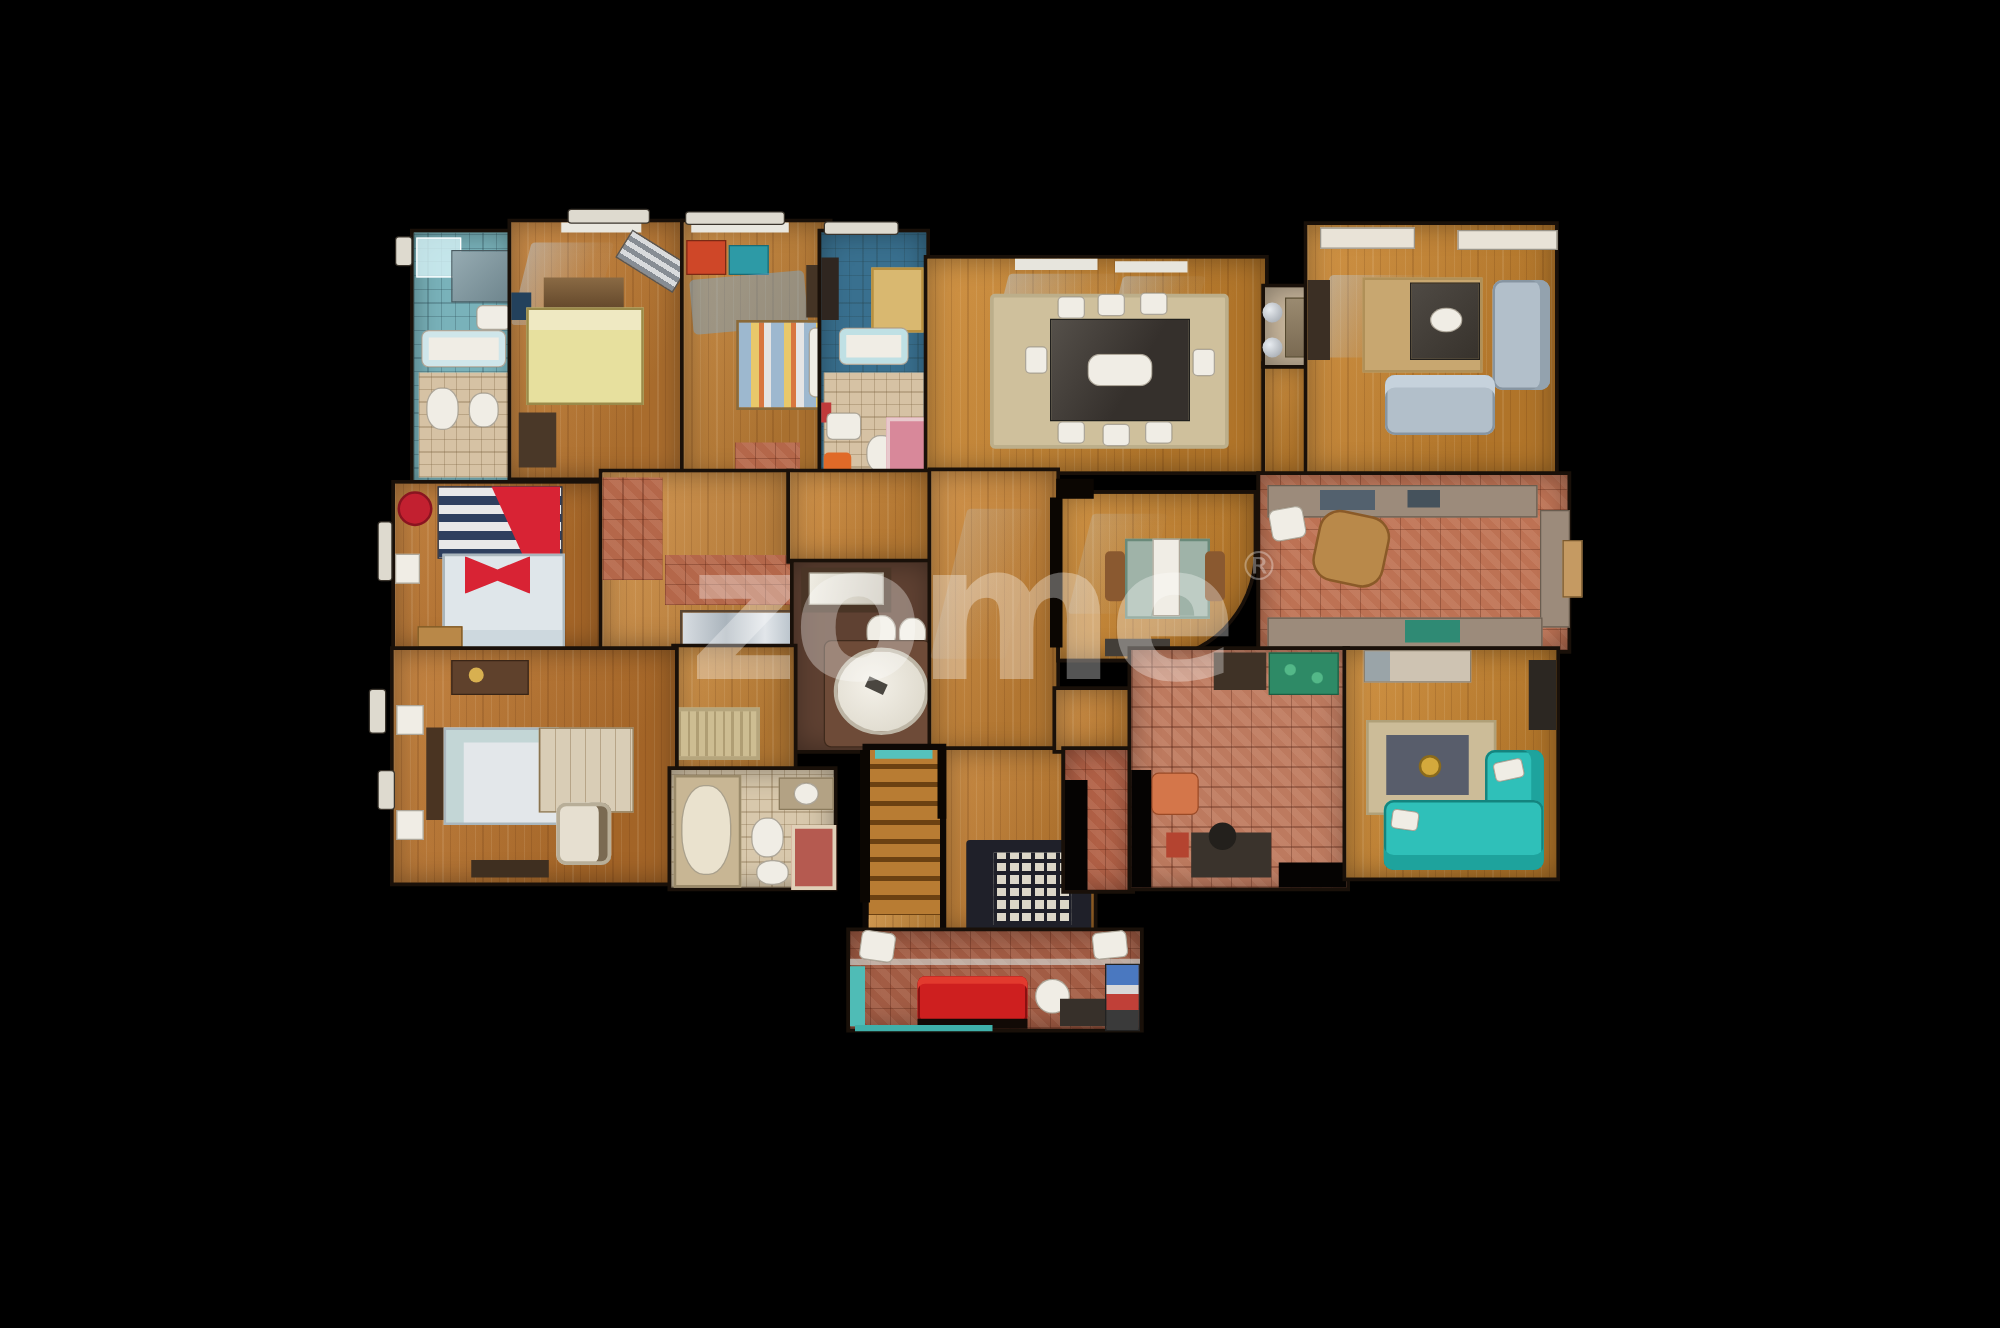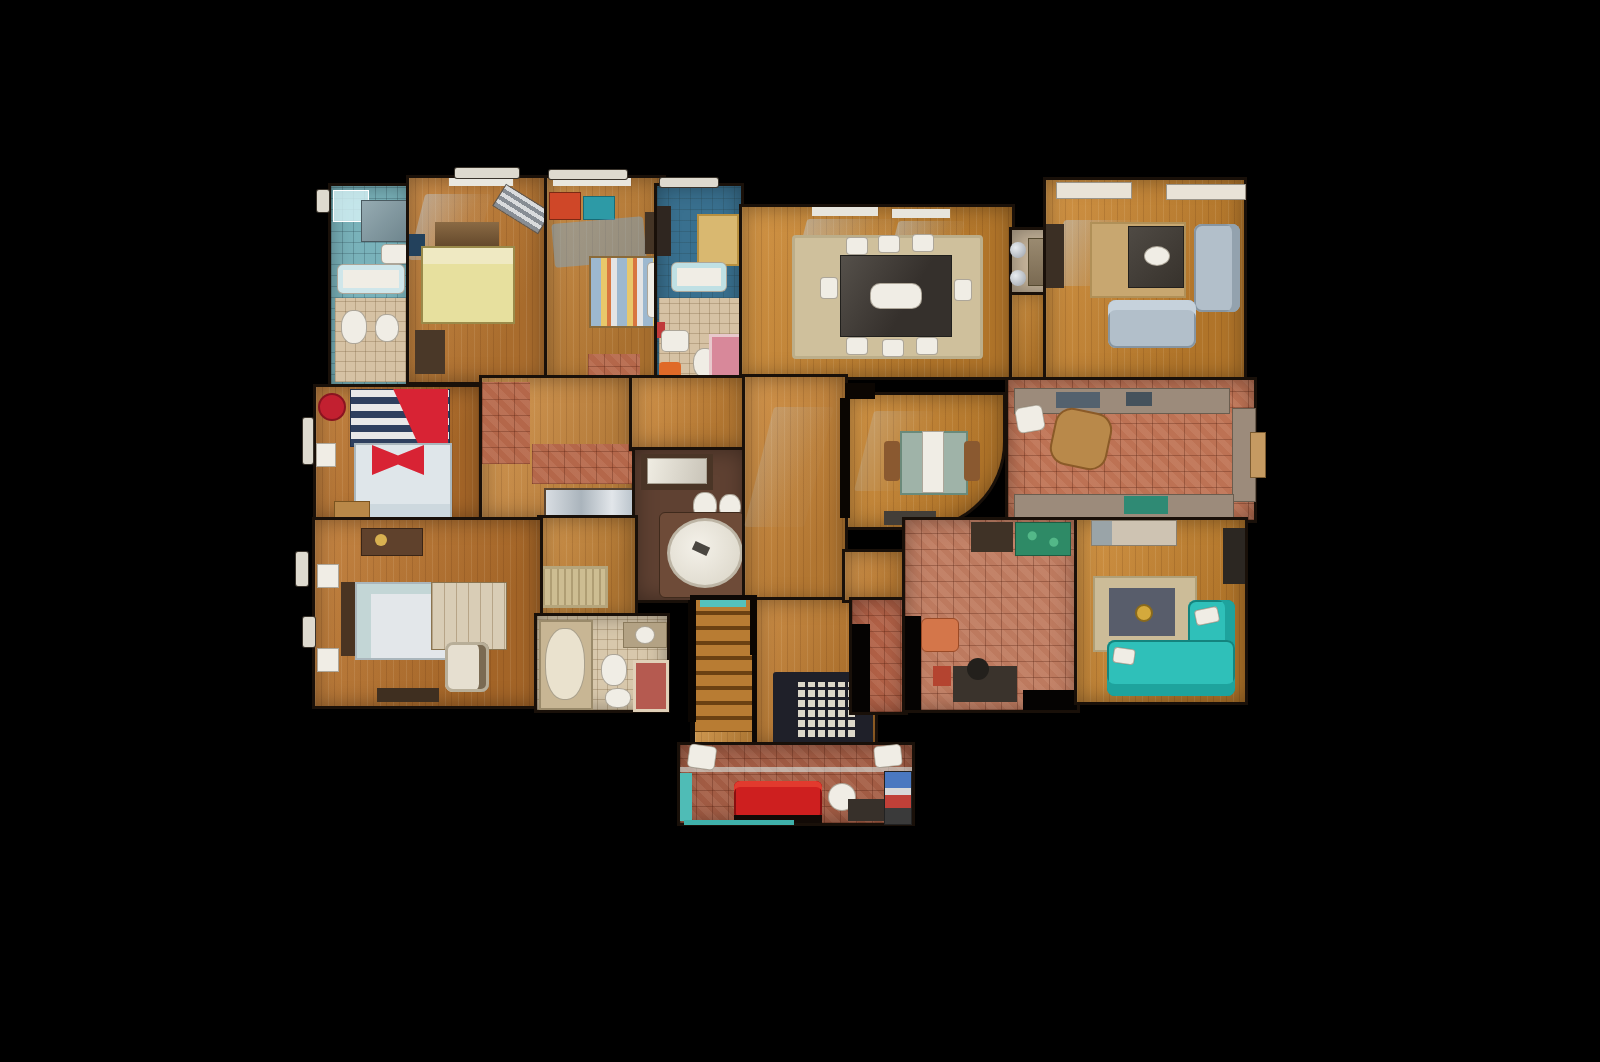--- a/index.html
+++ b/index.html
@@ -260,14 +260,18 @@
   <i class="sill" style="left:549px;top:170px;width:78px;height:9px;"></i>
   <i class="sill" style="left:660px;top:178px;width:58px;height:9px;"></i>
   <i class="f" style="left:1250px;top:432px;width:14px;height:44px;background:#c59a62;border:1px solid #7a5a30;"></i>
   <i class="f" style="left:684px;top:820px;width:110px;height:5px;background:#3fb0aa;"></i>
 
   <i class="wallseg" style="left:840px;top:398px;width:10px;height:120px;"></i>
   <i class="wallseg" style="left:845px;top:383px;width:30px;height:16px;"></i>
   <i class="wallseg" style="left:688px;top:600px;width:8px;height:122px;"></i>
   <i class="wallseg" style="left:750px;top:600px;width:7px;height:55px;"></i>
 
+  <div id="watermark">
+    <span>zome</span>
+      <sup>®</sup>
+  </div>
 
 </div>
 
 </body></html>

